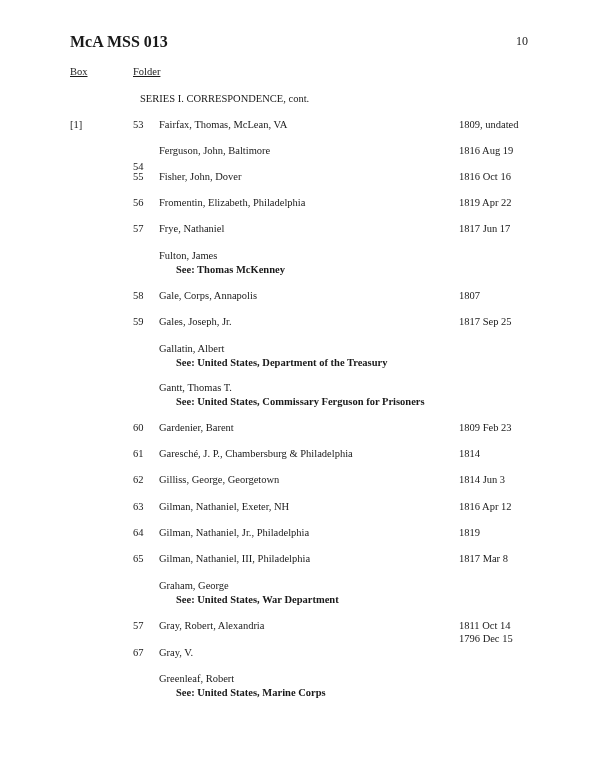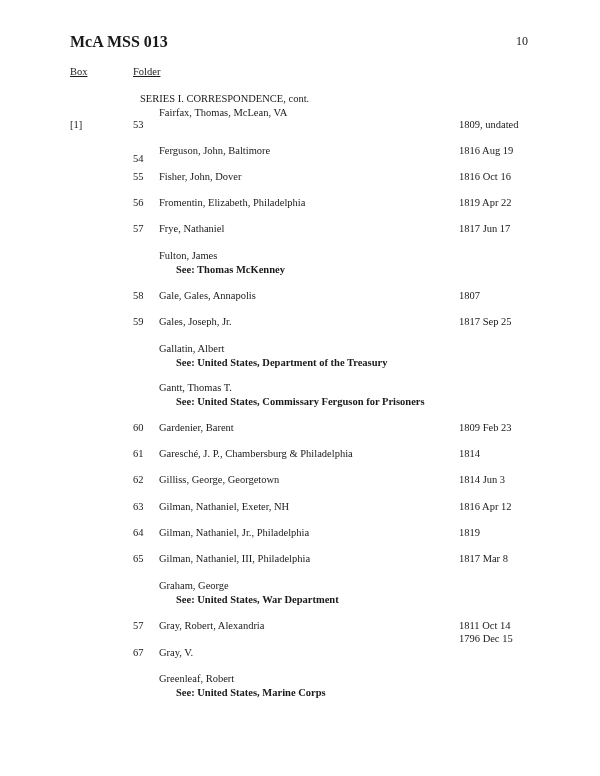--- a/index.html
+++ b/index.html
@@ -23,44 +23,44 @@
   <div class="abs hdr-title">McA MSS 013</div>
   <div class="abs hdr-page">10</div>
 
   <div class="abs colh box">Box</div>
   <div class="abs colh folder">Folder</div>
 
   <div class="abs series">SERIES I. CORRESPONDENCE, cont.</div>
 
   <div class="abs box" style="top:118px">[1]</div>
   <div class="abs folder" style="top:118px">53</div>
-  <div class="abs name" style="top:106px">Fairfax, Thomas, McLean, VA</div>
+  <div class="abs name" style="top:118px">Fairfax, Thomas, McLean, VA</div>
   <div class="abs date" style="top:118px">1809, undated</div>
 
-  <div class="abs folder" style="top:152px">54</div>
+  <div class="abs folder" style="top:160px">54</div>
   <div class="abs name" style="top:144px">Ferguson, John, Baltimore</div>
   <div class="abs date" style="top:144px">1816 Aug 19</div>
 
   <div class="abs folder" style="top:170px">55</div>
   <div class="abs name" style="top:170px">Fisher, John, Dover</div>
   <div class="abs date" style="top:170px">1816 Oct 16</div>
 
   <div class="abs folder" style="top:196px">56</div>
   <div class="abs name" style="top:196px">Fromentin, Elizabeth, Philadelphia</div>
   <div class="abs date" style="top:196px">1819 Apr 22</div>
 
   <div class="abs folder" style="top:222px">57</div>
   <div class="abs name" style="top:222px">Frye, Nathaniel</div>
   <div class="abs date" style="top:222px">1817 Jun 17</div>
 
   <div class="abs name" style="top:249px">Fulton, James</div>
   <div class="abs see" style="top:263px">See: Thomas McKenney</div>
 
   <div class="abs folder" style="top:289px">58</div>
-  <div class="abs name" style="top:289px">Gale, Gales, Annapolis</div>
+  <div class="abs name" style="top:289px">Gale, Corps, Annapolis</div>
   <div class="abs date" style="top:289px">1807</div>
 
   <div class="abs folder" style="top:315px">59</div>
   <div class="abs name" style="top:315px">Gales, Joseph, Jr.</div>
   <div class="abs date" style="top:315px">1817 Sep 25</div>
 
   <div class="abs name" style="top:342px">Gallatin, Albert</div>
   <div class="abs see" style="top:356px">See: United States, Department of the Treasury</div>
 
   <div class="abs name" style="top:381px">Gantt, Thomas T.</div>

